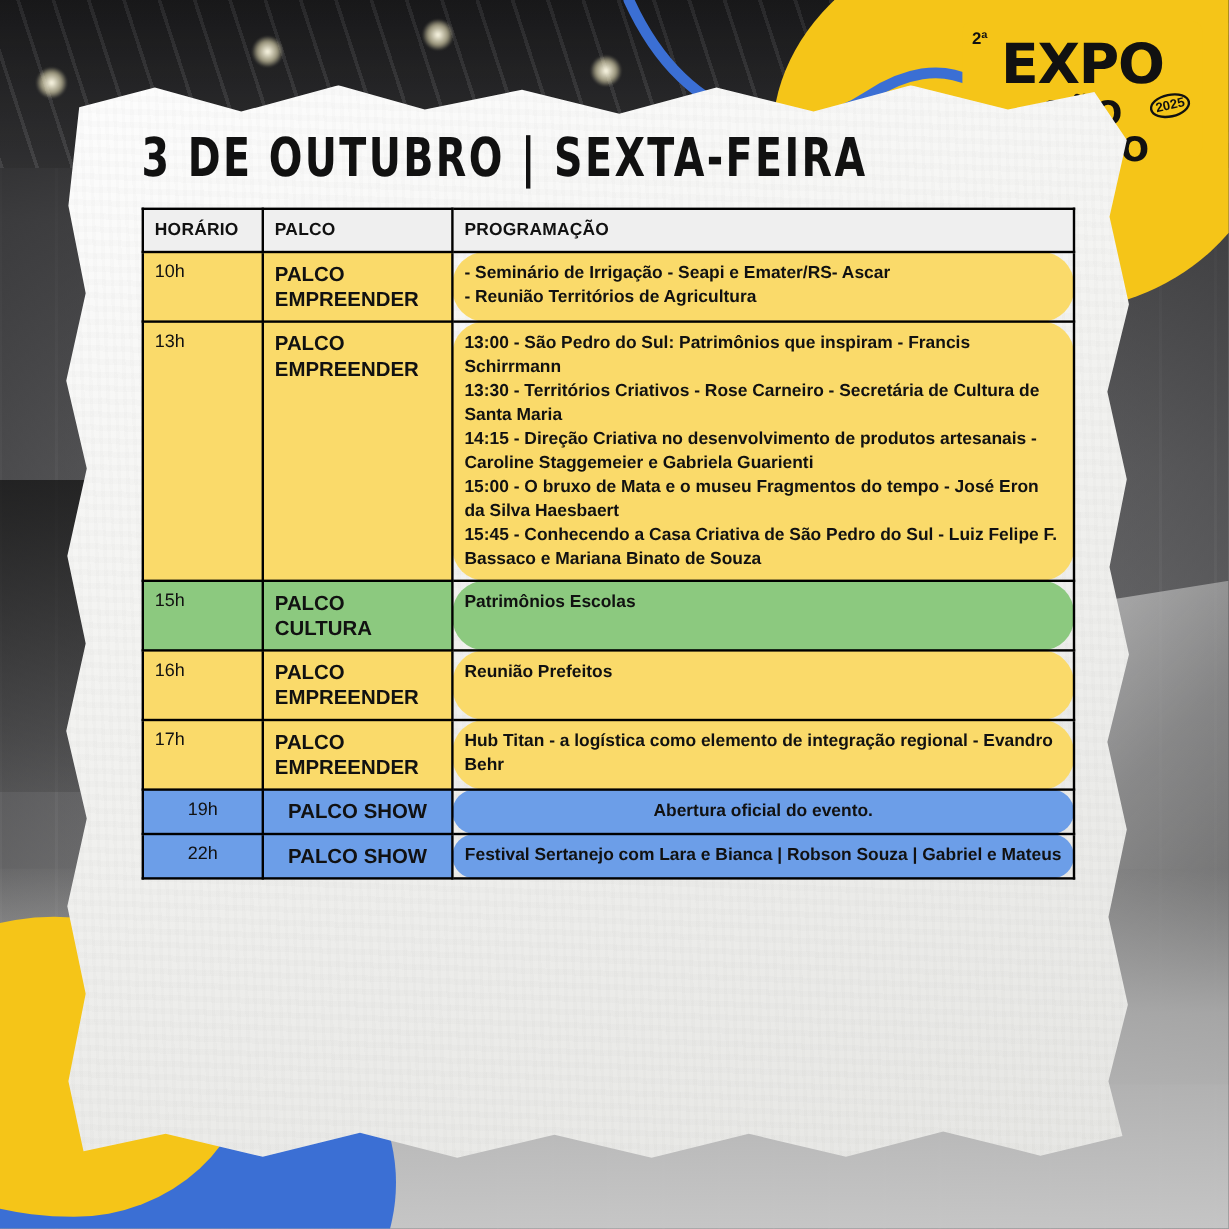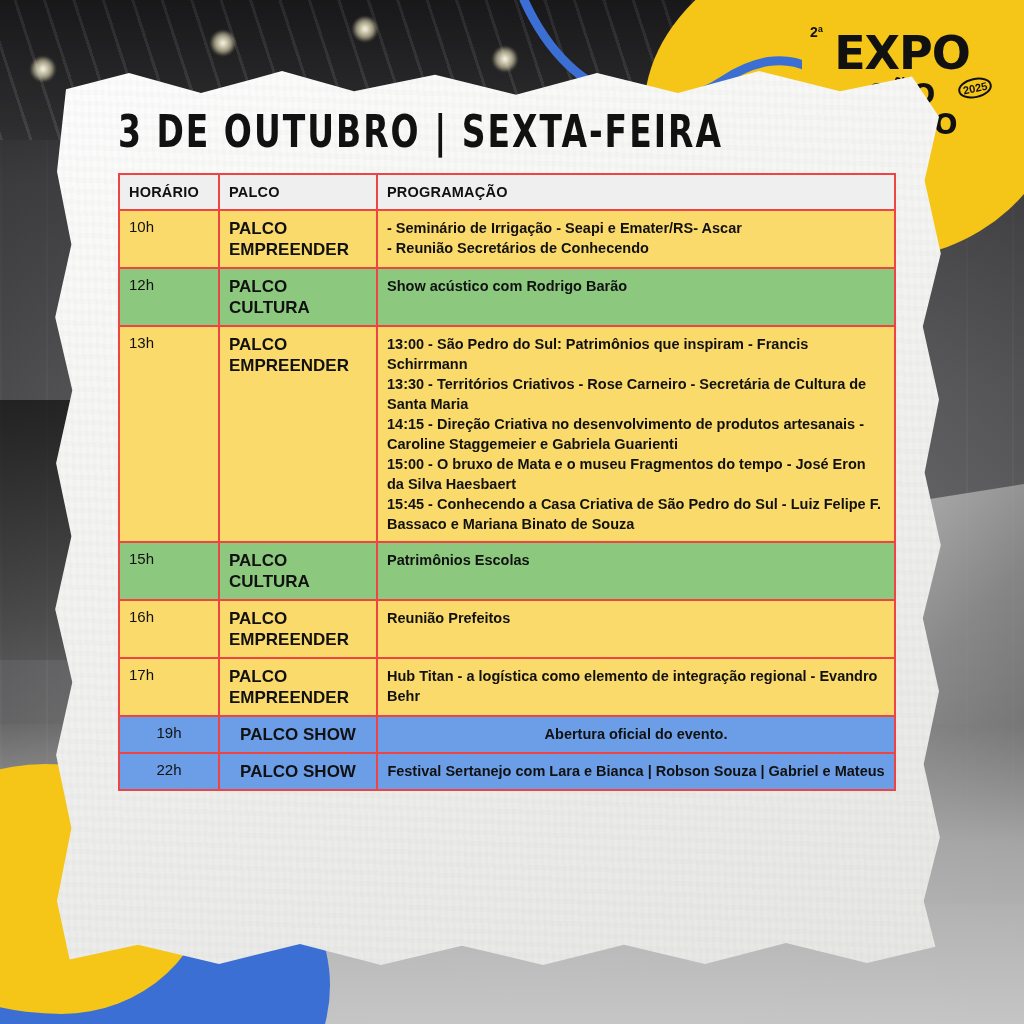--- a/index.html
+++ b/index.html
@@ -166,40 +166,40 @@
     transform: scaleY(1.35);
     transform-origin: left center;
   }
 
   table.schedule {
     border-collapse: collapse;
     width: 776px;
     table-layout: fixed;
   }
   table.schedule th, table.schedule td {
-    border: 2px solid #ef4444;
+    border: 2px solid #000000;
     vertical-align: top;
     padding: 7px 9px;
     color: #111;
   }
   table.schedule thead th {
     background: #efefef;
     font-size: 14.5px;
     font-weight: 700;
     text-align: left;
     letter-spacing: 0.2px;
     padding: 9px 9px;
   }
   col.c-hora { width: 100px; }
   col.c-palco { width: 158px; }
   col.c-prog  { width: 518px; }
 
   td.hora  { font-size: 15px; font-weight: 400; }
   td.palco { font-size: 17px; font-weight: 800; line-height: 21px; }
-  td.prog  { font-size: 14.5px; font-weight: 700; line-height: 20px; }
+  td.prog  { font-size: 14.5px; font-weight: 700; line-height: 20px; border-radius: 27px; }
   td.prog .line { display: block; white-space: normal; }
 
   tr.empreender td { background: #fada6a; }
   tr.cultura td    { background: #8cc97f; }
   tr.show td       { background: #6c9ee8; text-align: center; }
 </style>
 </head>
 <body>
 
 <div id="poster">
@@ -249,28 +249,21 @@
           <th>PALCO</th>
           <th>PROGRAMAÇÃO</th>
         </tr>
       </thead>
       <tbody id="schedule-body">
           <tr class="empreender">
             <td class="hora">10h</td>
             <td class="palco">PALCO EMPREENDER</td>
             <td class="prog">
               <span class="line">- Seminário de Irrigação - Seapi e Emater/RS- Ascar</span>
-              <span class="line">- Reunião Secretários de Conhecendo</span>
-            </td>
-          </tr>
-          <tr class="cultura">
-            <td class="hora">12h</td>
-            <td class="palco">PALCO CULTURA</td>
-            <td class="prog">
-              <span class="line">Show acústico com Rodrigo Barão</span>
+              <span class="line">- Reunião Territórios de Agricultura</span>
             </td>
           </tr>
           <tr class="empreender">
             <td class="hora">13h</td>
             <td class="palco">PALCO EMPREENDER</td>
             <td class="prog">
               <span class="line">13:00 - São Pedro do Sul: Patrimônios que inspiram - Francis Schirrmann</span>
               <span class="line">13:30 - Territórios Criativos - Rose Carneiro - Secretária de Cultura de Santa Maria</span>
               <span class="line">14:15 - Direção Criativa no desenvolvimento de produtos artesanais - Caroline Staggemeier e Gabriela Guarienti</span>
               <span class="line">15:00 - O bruxo de Mata e o museu Fragmentos do tempo - José Eron da Silva Haesbaert</span>

